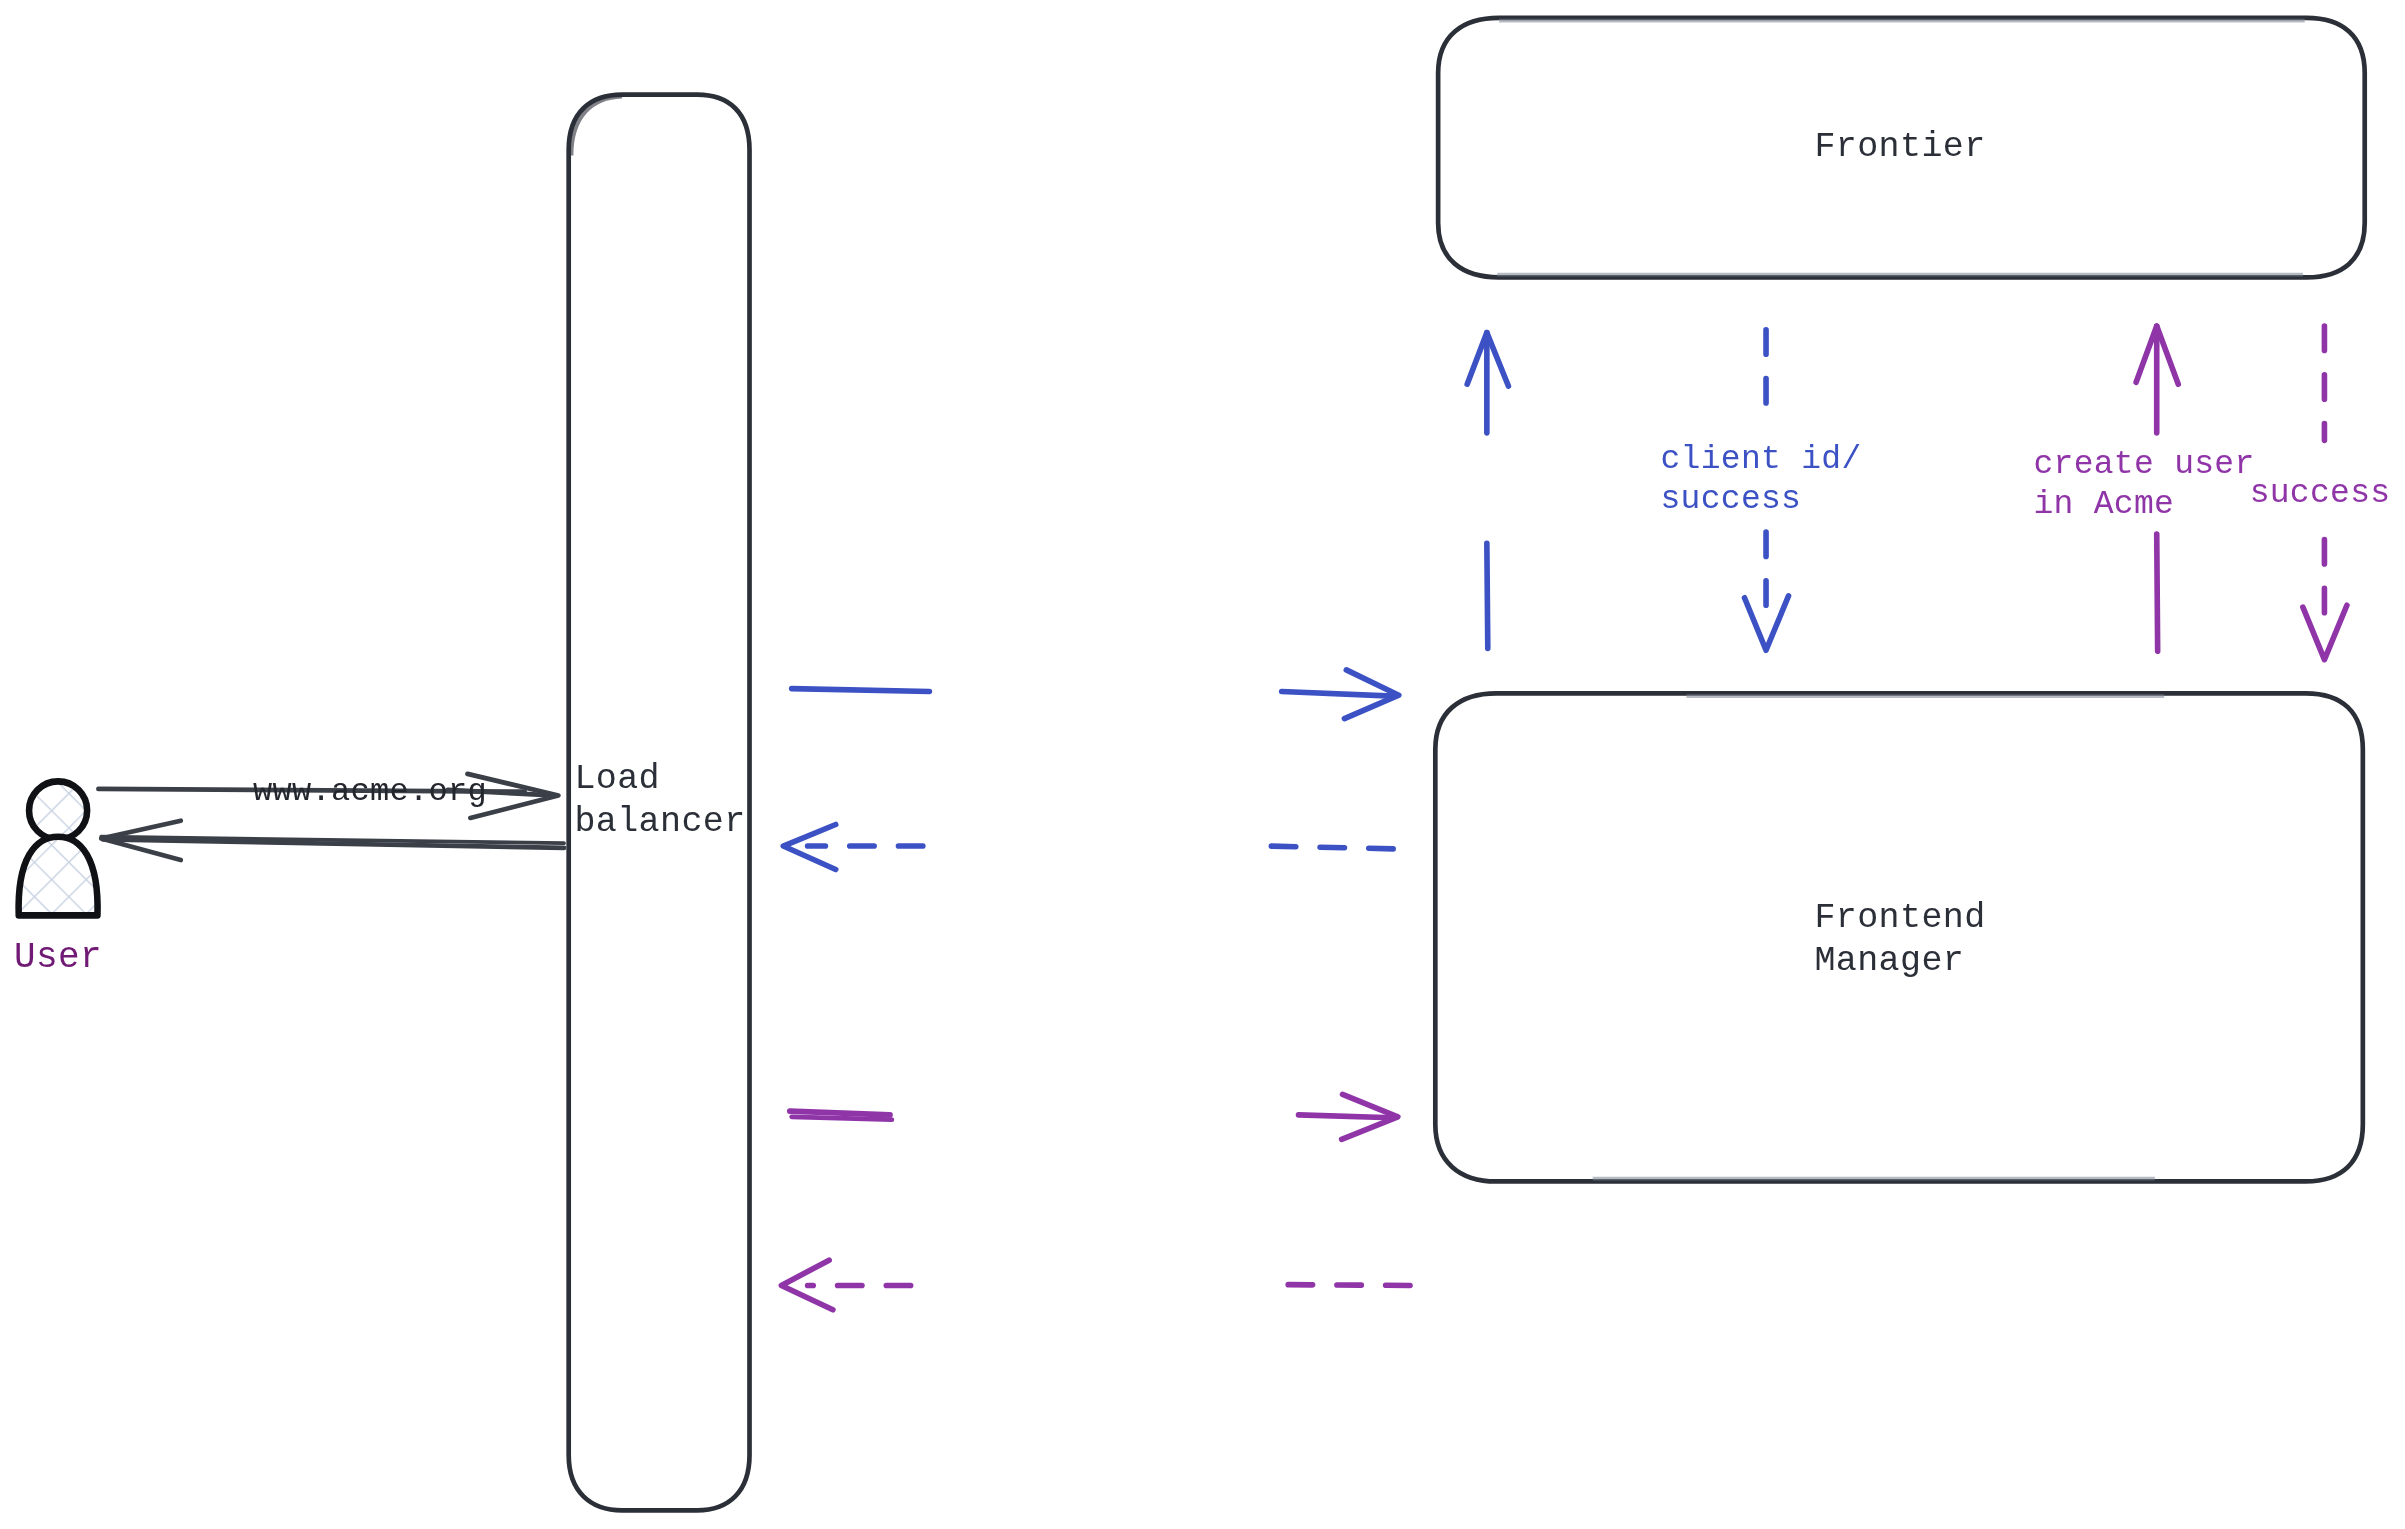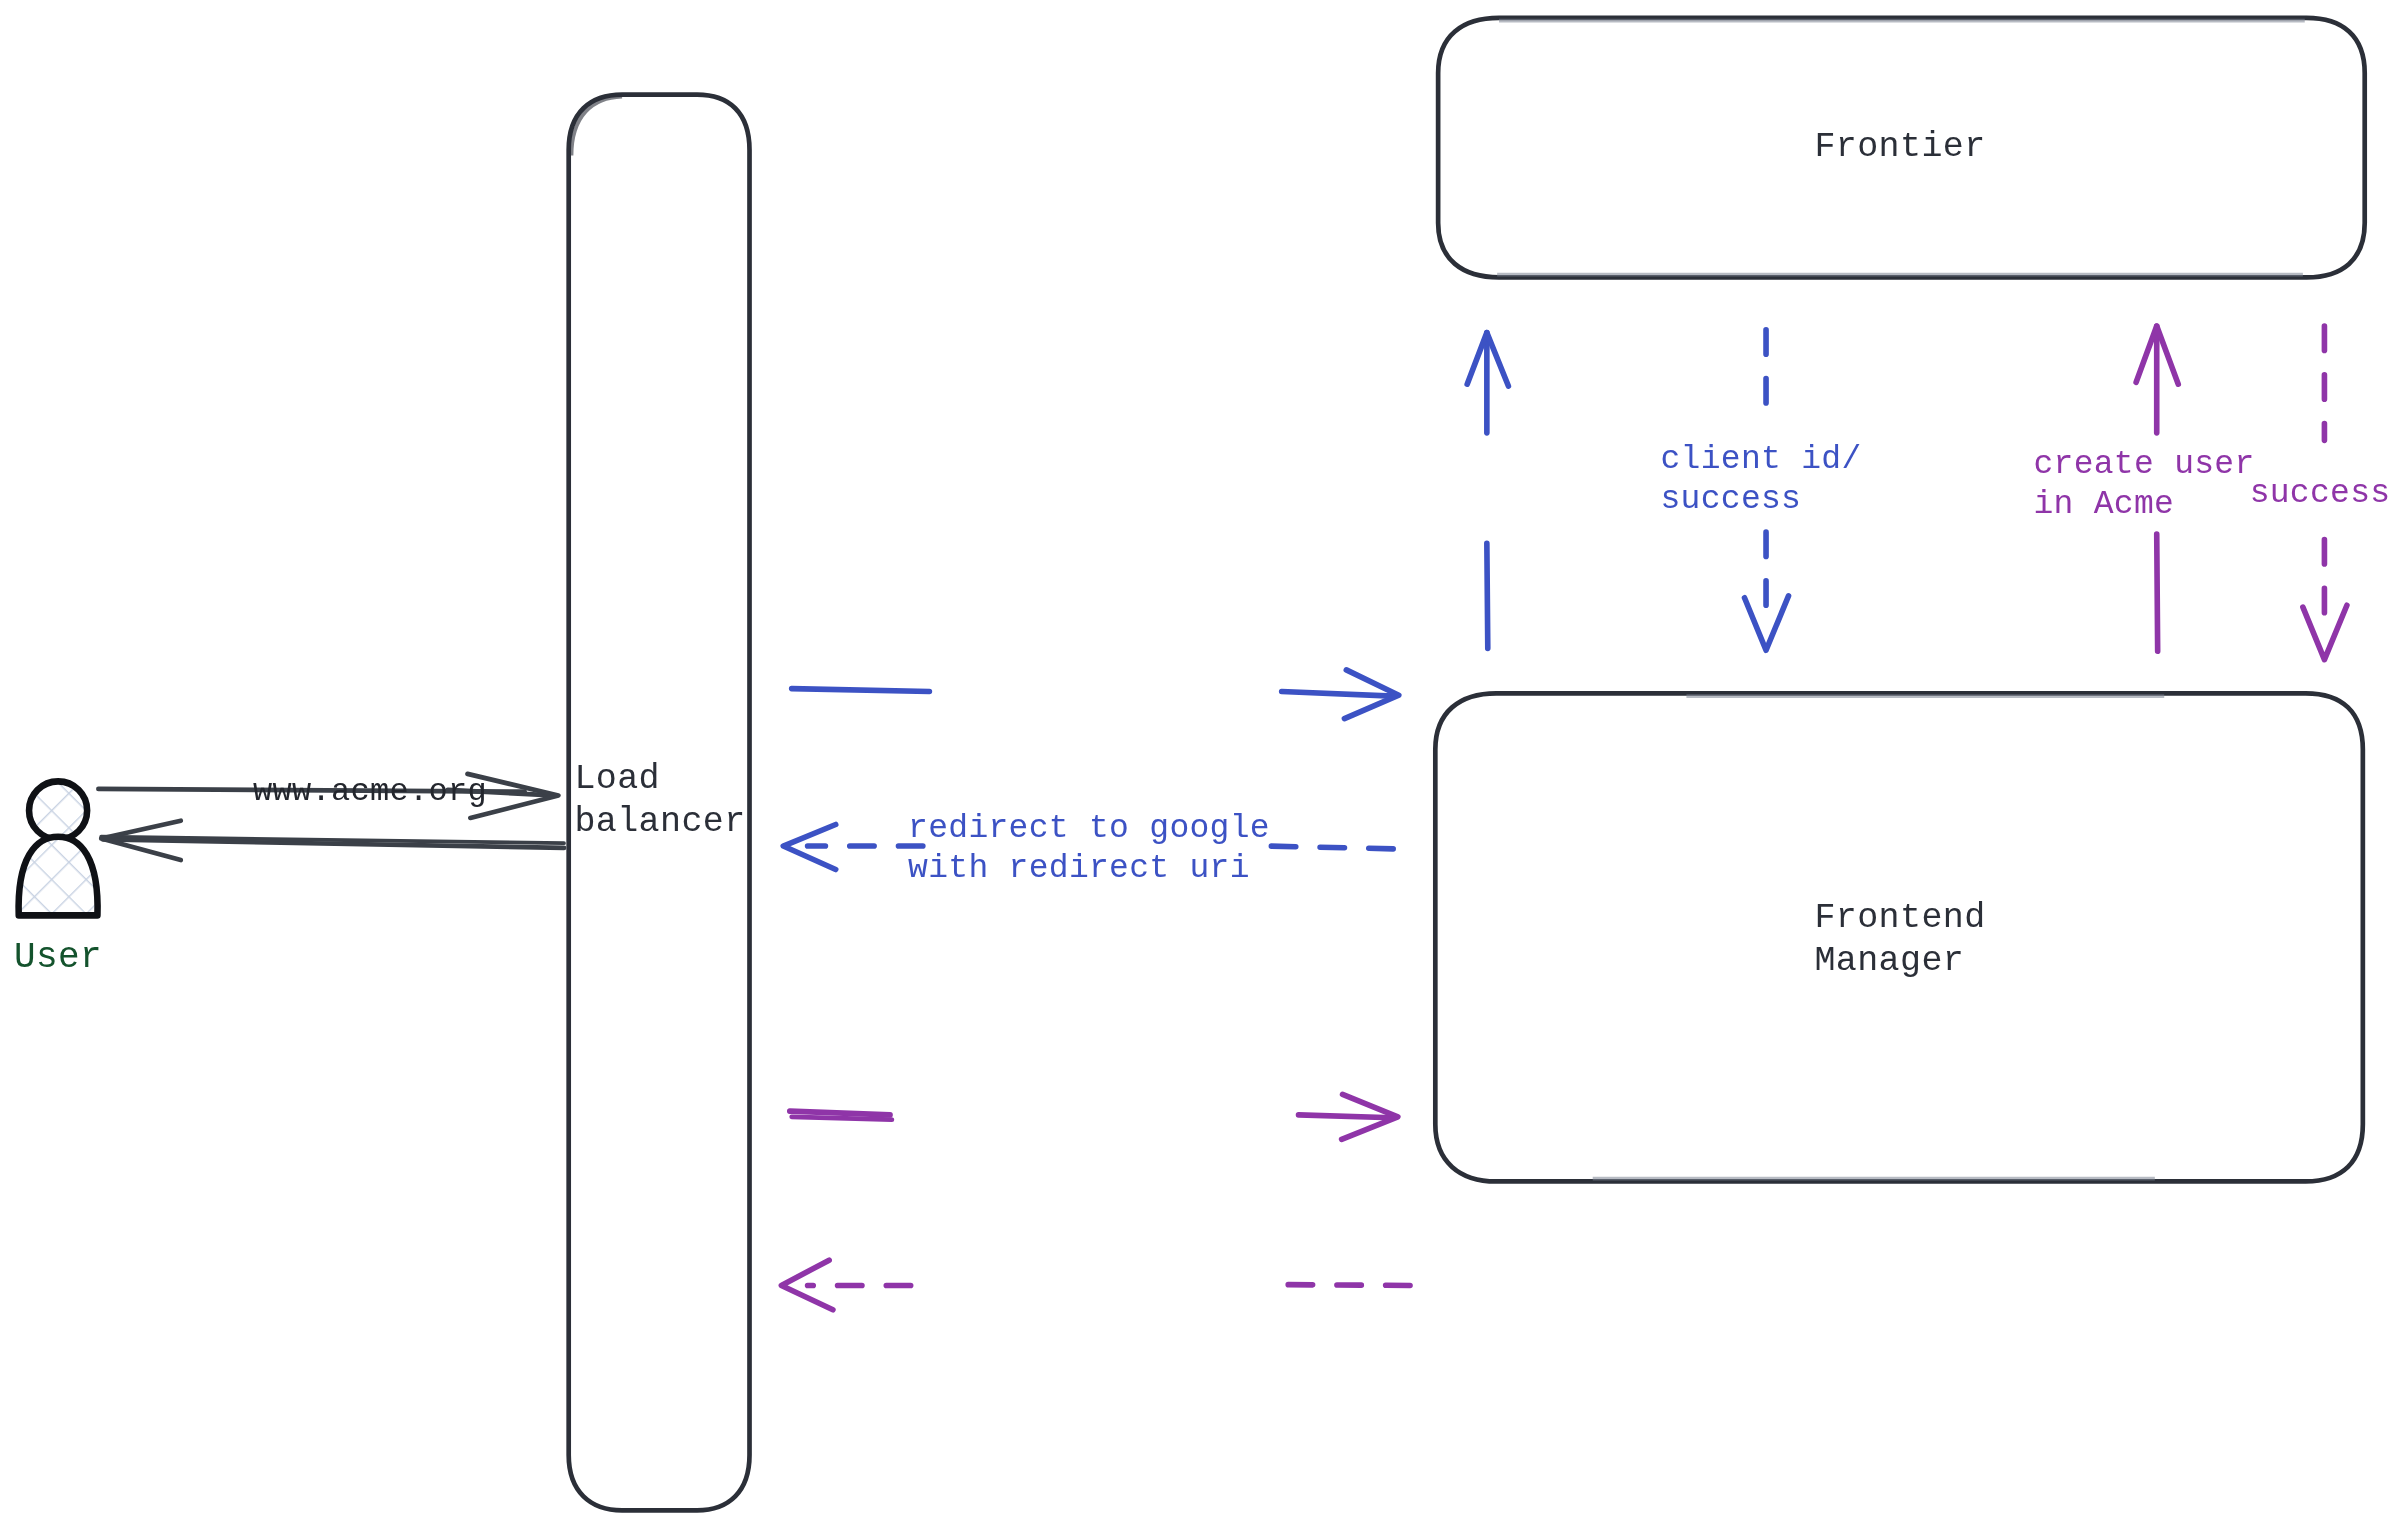--- a/index.html
+++ b/index.html
@@ -33,21 +33,21 @@
     text-align: left;
     line-height: 1.22;
     pointer-events: none;
   }
   .node-label {
     color: #2b2f38;
     font-size: 35px;
     letter-spacing: 0.4px;
   }
   .actor-label {
-    color: #14532d;
+    color: #701a75;
     font-size: 36px;
     letter-spacing: 0.4px;
   }
   .edge-label {
     font-size: 33px;
     letter-spacing: 0.3px;
   }
   .edge-label.blue { color: #3c52c4; }
   .edge-label.purple { color: #8f35a8; }
   .edge-label.dark { color: #23262d; margin-left: 48px; }
@@ -161,22 +161,20 @@
 balancer</div>
 
   <div class="node-label ctr" style="left:1900px; top:147px;">Frontier</div>
 
   <div class="node-label ctr" style="left:1900px; top:940px;">Frontend
 Manager</div>
 
   <div class="edge-label dark ctr" style="left:322px; top:792px; font-size:32px;">www.acme.org</div>
 
 
-  <div class="edge-label blue ctr" style="left:1089px; top:849px;">redirect to google
-with redirect uri</div>
 
 
 
 
   <div class="edge-label blue ctr" style="left:1761px; top:480px;">client id/
 success</div>
 
   <div class="edge-label purple ctr" style="left:2144px; top:485px;">create user
 in Acme</div>
 

